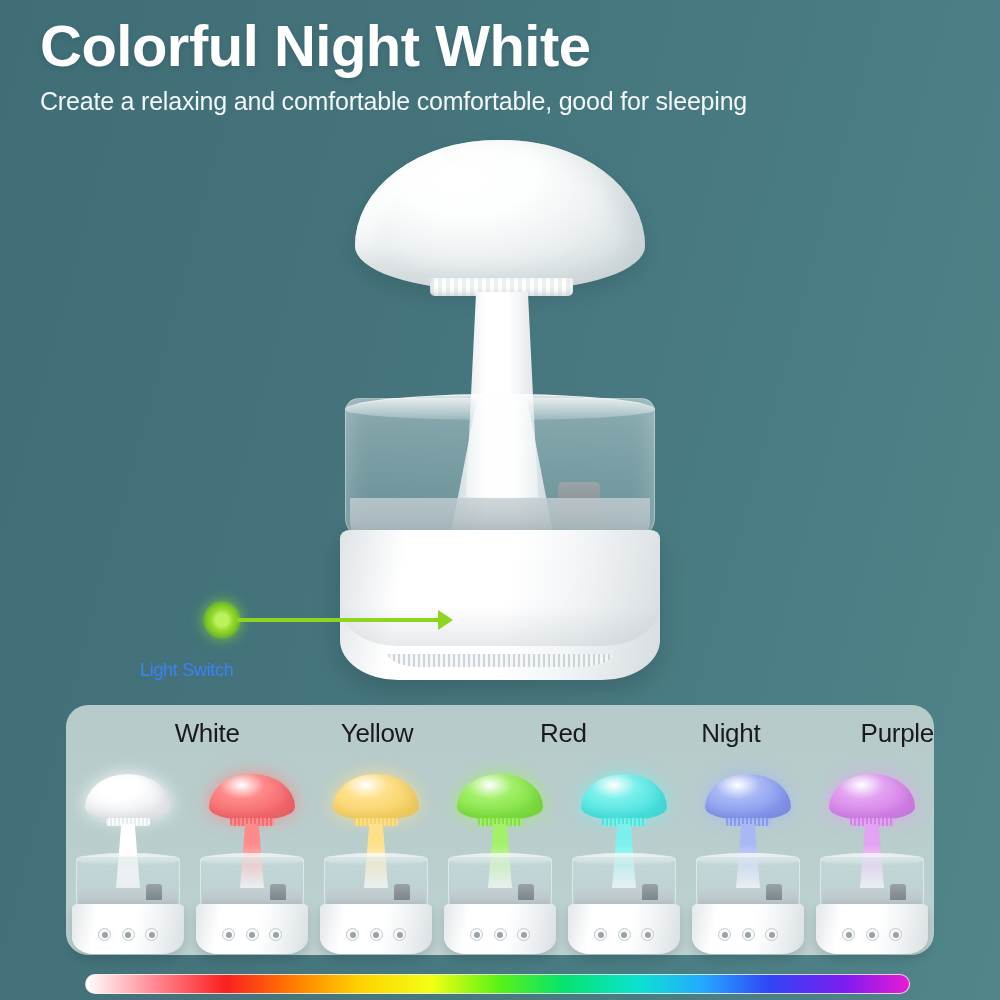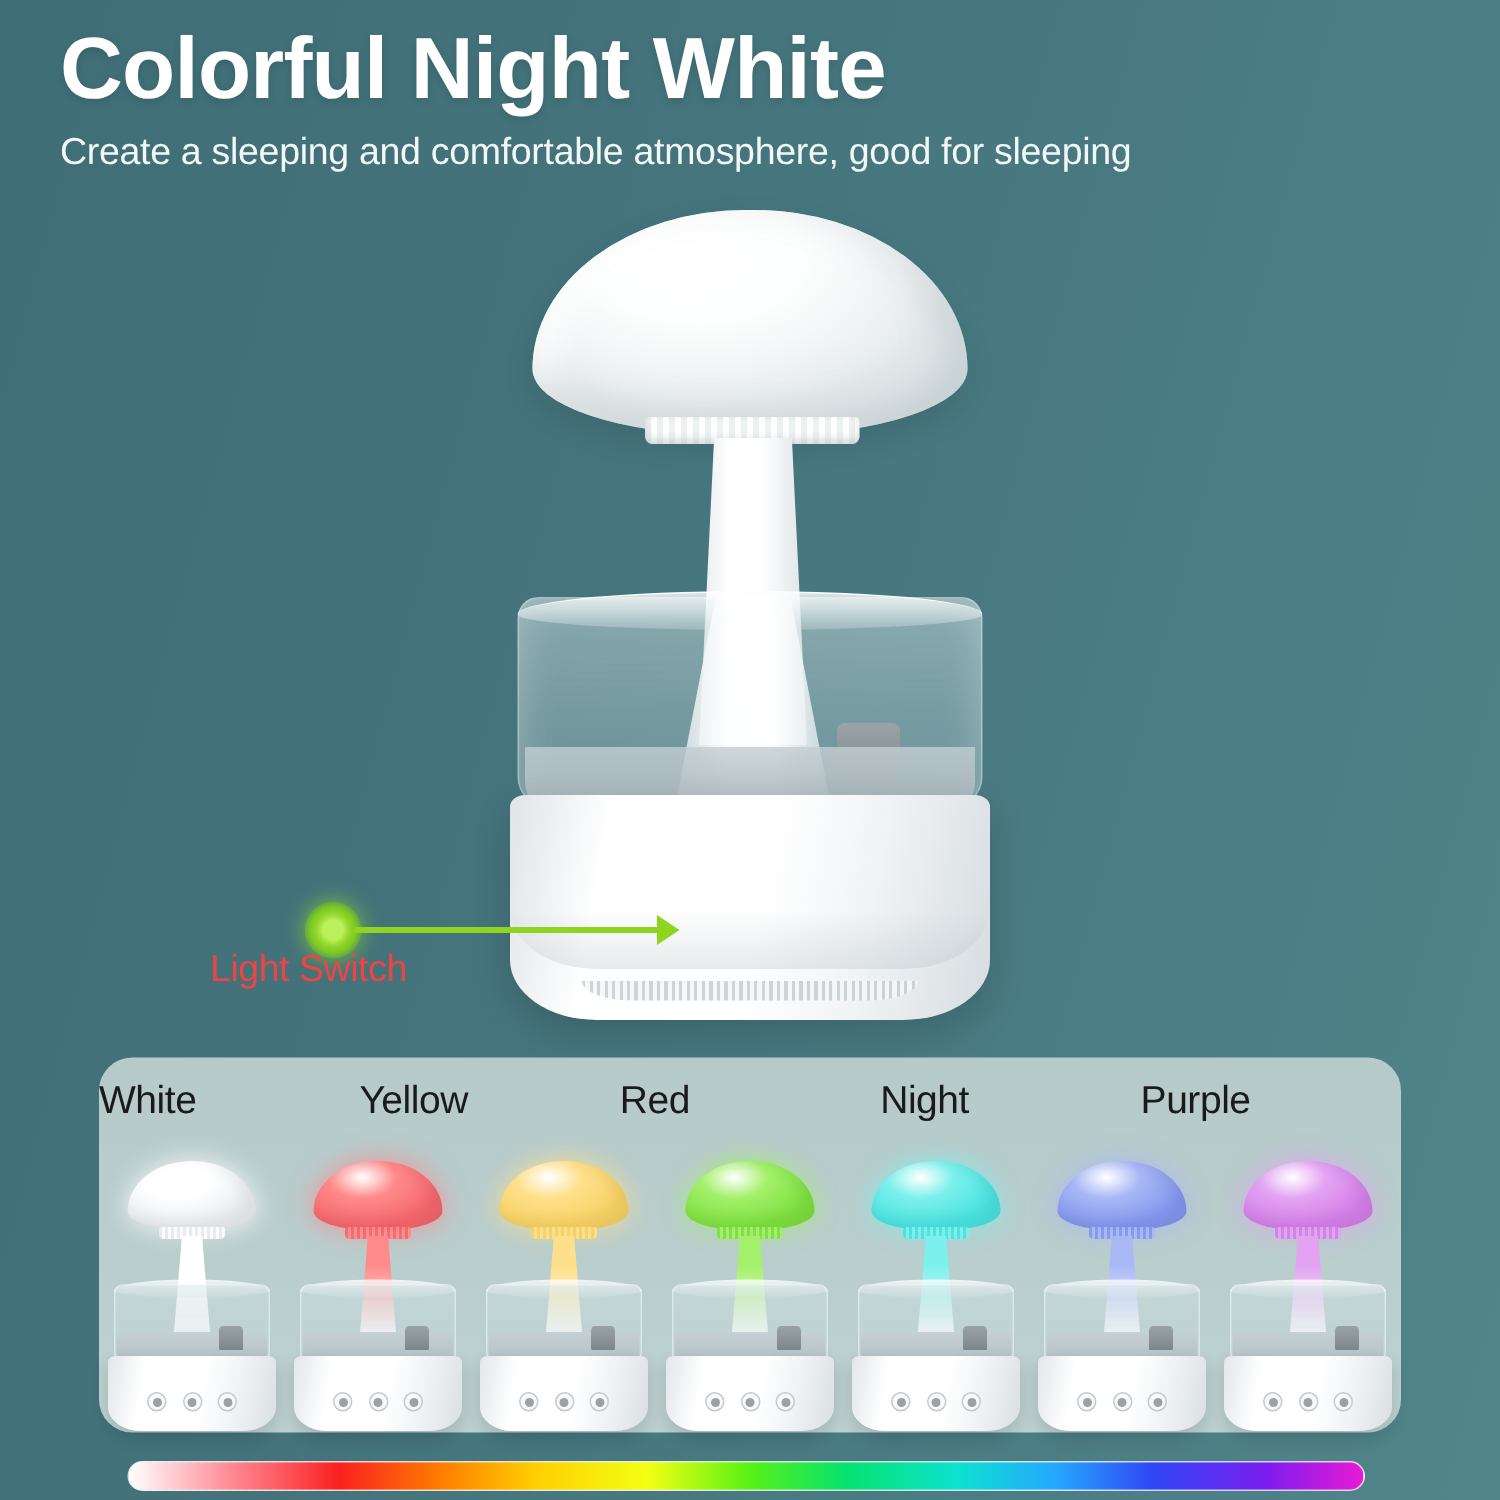--- a/index.html
+++ b/index.html
@@ -125,36 +125,36 @@
   .callout-line {
     position:absolute; left:236px; top:618px; width:210px; height:4px;
     background:#8fd41f; border-radius:2px;
   }
   .callout-arrow {
     position:absolute; left:438px; top:610px; width:0; height:0;
     border-left:15px solid #8fd41f;
     border-top:10px solid transparent; border-bottom:10px solid transparent;
   }
   .callout-label {
-    position:absolute; left:140px; top:632px;
-    font-size:25px; color:#ef4444; letter-spacing:-0.3px;
+    position:absolute; left:140px; top:660px;
+    font-size:18px; color:#3b82f6; letter-spacing:-0.3px;
   }
 
   
   .panel {
     position:absolute; left:66px; top:705px; width:868px; height:250px;
     background:linear-gradient(180deg,#b6caca 0%,#b9cdcd 45%,#bdd1d0 100%);
     border-radius:22px;
   }
   .labels {
     position:absolute; left:66px; top:718px; width:868px; height:44px;
     display:flex;
   }
   .swatch-label {
-    flex:1; text-align:left; font-size:26px; color:#1a1a1a; letter-spacing:-0.3px;
+    flex:1; text-align:right; font-size:26px; color:#1a1a1a; letter-spacing:-0.3px;
   }
   .minis {
     position:absolute; left:66px; top:768px; width:868px; height:180px;
     display:flex;
   }
   .mini { flex:1; position:relative; }
 
   .mini-cap {
     position:absolute; left:50%; top:6px; width:86px; height:46px; margin-left:-43px;
     border-radius:50% 50% 44% 44% / 74% 74% 28% 28%;
@@ -212,21 +212,21 @@
       #ff7a00 28%, #ffd000 36%, #f3ff14 42%,
       #5cf214 51%, #06e36e 58%, #0ce2cf 65%,
       #25a8ff 72%, #2f46f5 80%, #7a1df0 88%, #cf20e8 95%, #e81ad4 100%);
   }
 </style>
 </head>
 <body>
 
 <div class="header">
   <div class="title">Colorful Night White</div>
-  <div class="subtitle">Create a sleeping and comfortable atmosphere, good for sleeping</div>
+  <div class="subtitle">Create a relaxing and comfortable comfortable, good for sleeping</div>
 </div>
 
 <div class="hero">
 
   <div class="cap">
     <div class="cap-shine"></div>
   </div>
   <div class="gills"></div>
   <div class="stem"></div>
 

